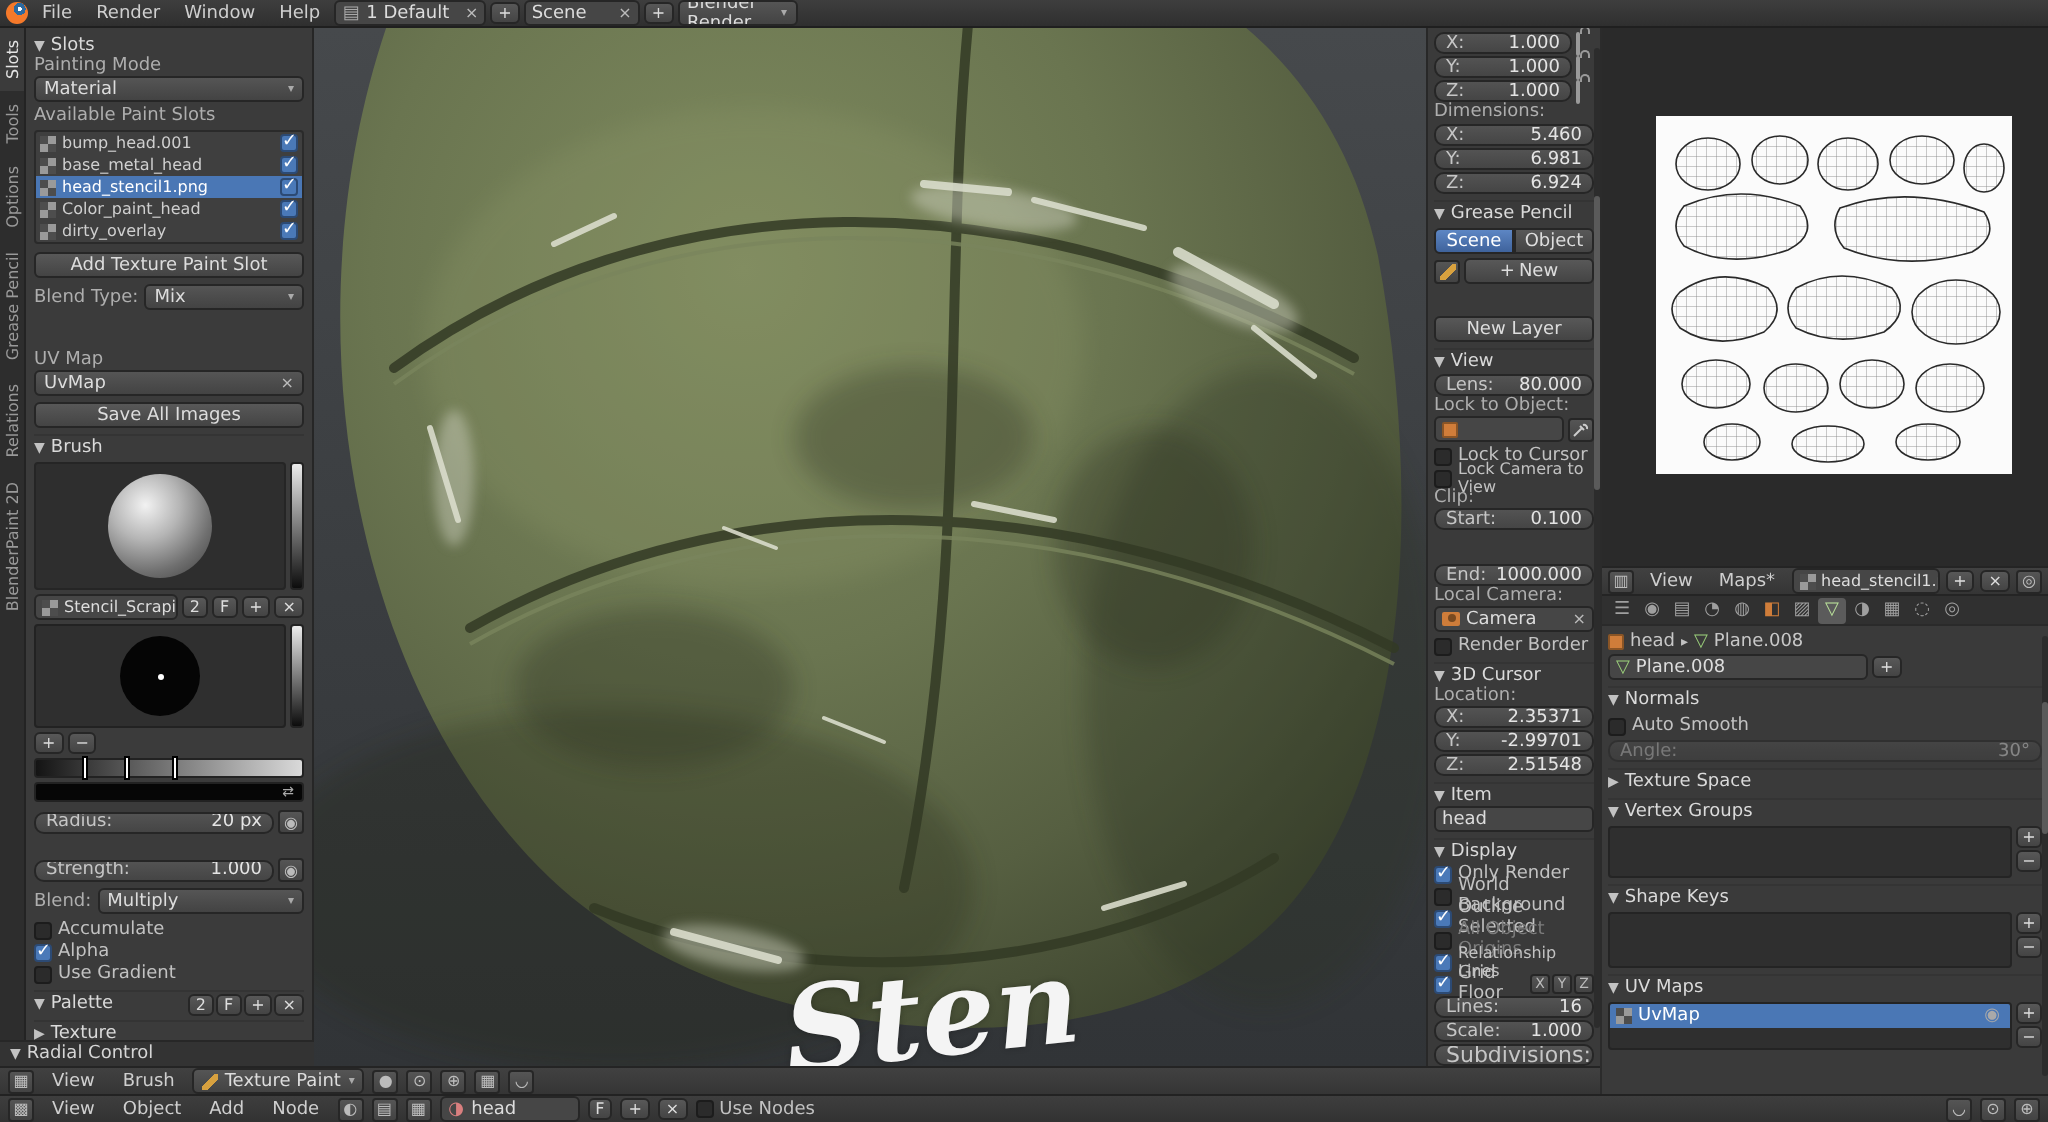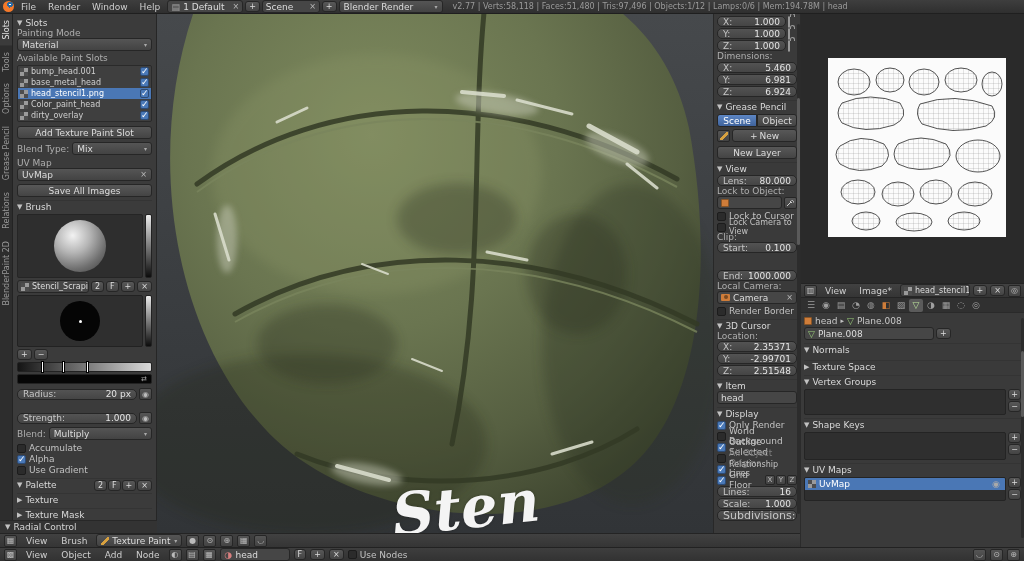--- a/index.html
+++ b/index.html
@@ -104,25 +104,24 @@
       <span class="icon" style="width:9px">▤</span>
       <span>1 Default</span>
       <span class="x">×</span>
     </span>
     <span class="btn tiny">+</span>
     <span class="field" style="width:58px">
       <span>Scene</span>
       <span class="x">×</span>
     </span>
     <span class="btn tiny">+</span>
-    <span class="drop" style="width:104px">
+    <span class="drop" style="width:60px">
       <span>Blender Render</span>
       <span class="car">▾</span>
     </span>
-    <span class="stats">v2.77 | Verts:58,118 | Faces:51,480 | Tris:97,496 | Objects:1/12 | Lamps:0/6 | Mem:194.78M | head</span>
   </div>
 
   <div id="tool-tabs" class="abs">
     <span class="vtab active">Slots</span>
     <span class="vtab">Tools</span>
     <span class="vtab">Options</span>
     <span class="vtab">Grease Pencil</span>
     <span class="vtab">Relations</span>
     <span class="vtab">BlenderPaint 2D</span>
   </div>
@@ -166,21 +165,21 @@
       </div>
     </div>
     <div class="btn" style="margin-top:4px">Add Texture Paint Slot</div>
     <div class="row" style="margin-top:3px;gap:3px">
       <span class="lbl">Blend Type:</span>
       <span class="drop grow">
         <span>Mix</span>
         <span class="car">▾</span>
       </span>
     </div>
-    <div class="lbl" style="margin-top:3px">UV Map</div>
+    <div class="lbl" style="margin-top:20px">UV Map</div>
     <div class="drop">
       <span>UvMap</span>
       <span class="x">×</span>
     </div>
     <div class="btn" style="margin-top:3px">Save All Images</div>
 
     <div class="phead">
       <span class="tri">▼</span>
       <span>Brush</span>
     </div>
@@ -394,21 +393,21 @@
     </div>
     <div class="row" style="gap:2px;margin-top:2px">
       <span class="ibox">
           <span class="slant"></span>
         </span>
       <span class="btn grow">
           <span>+</span>
           <span>New</span>
         </span>
     </div>
-    <div class="btn" style="margin-top:4px">New Layer</div>
+    <div class="btn" style="margin-top:16px">New Layer</div>
 
     <div class="phead">
       <span class="tri">▼</span>
       <span>View</span>
     </div>
     <div class="num" style="margin-top:1px">
         <span class="lab">Lens:</span>
         <span>80.000</span>
       </div>
     <div class="lbl">Lock to Object:</div>
@@ -549,21 +548,21 @@
         <ellipse cx="147" cy="136" rx="17" ry="12"></ellipse>
         <ellipse cx="38" cy="163" rx="14" ry="9"></ellipse>
         <ellipse cx="86" cy="164" rx="18" ry="9"></ellipse>
         <ellipse cx="136" cy="163" rx="16" ry="9"></ellipse>
       </g>
     </svg>
   </div>
   <div id="uv-header" class="abs">
     <span class="ibox">▥</span>
     <span class="menu">View</span>
-    <span class="menu">Image*</span>
+    <span class="menu">Maps*</span>
     <span class="field" style="flex:1;font-size:8px">
       <span class="tex"></span>
       <span>head_stencil1.png</span>
     </span>
     <span class="btn tiny">+</span>
     <span class="btn tiny">×</span>
     <span class="ibox">◎</span>
   </div>
 
   <div id="props" class="abs">
@@ -593,20 +592,30 @@
         <span class="meshtri">▽</span>
         <span>Plane.008</span>
       </span>
       <span class="btn tiny">+</span>
     </div>
     <div class="phead">
       <span class="tri">▼</span>
       <span>Normals</span>
     </div>
     <div class="cols">
+      <div class="grow">
+        <div class="cbrow">
+          <span class="cb"></span>
+          <span class="t">Auto Smooth</span>
+        </div>
+        <div class="num dis" style="margin-top:2px">
+          <span class="lab">Angle:</span>
+          <span>30°</span>
+        </div>
+      </div>
     </div>
     <div class="phead">
       <span class="tri">▶</span>
       <span>Texture Space</span>
     </div>
     <div class="phead">
       <span class="tri">▼</span>
       <span>Vertex Groups</span>
     </div>
     <div class="row" style="gap:2px;align-items:stretch;height:26px;margin-top:2px">

